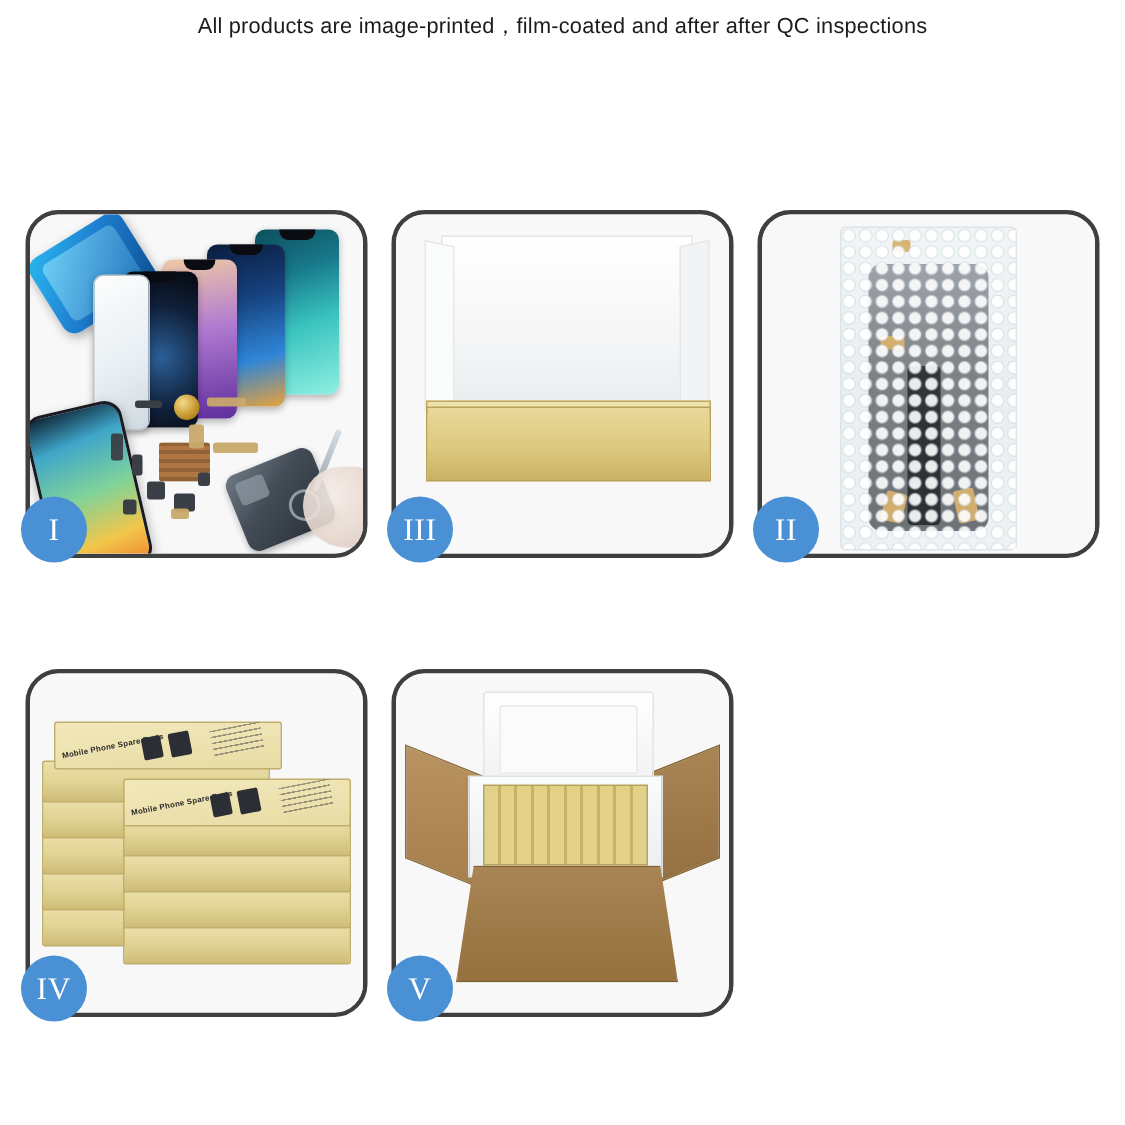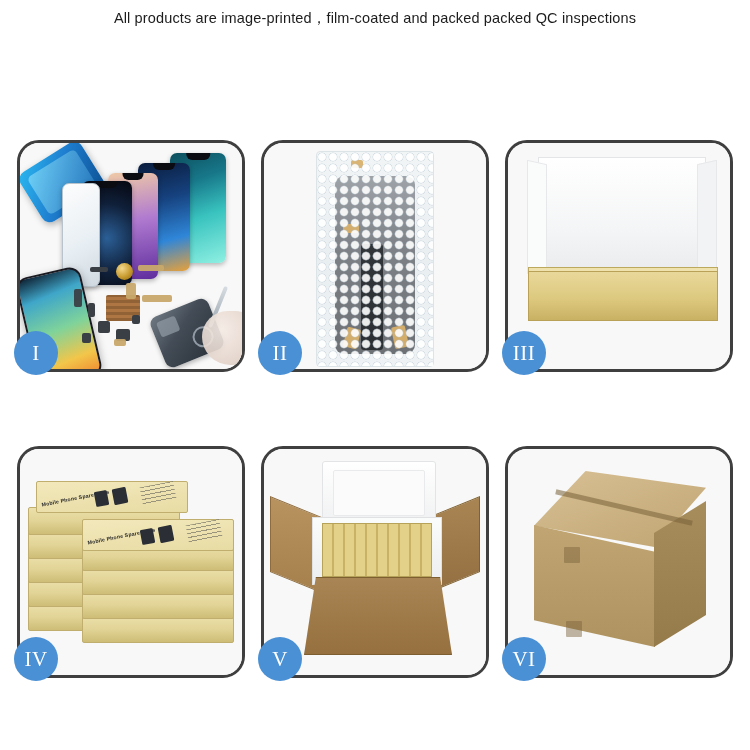--- a/index.html
+++ b/index.html
@@ -295,21 +295,21 @@
     transform: rotate(13deg);
   }
   .c6-tab { position: absolute; background: rgba(120,96,56,.45); border-radius: 1px; }
 </style>
 </head>
 <body>
 
 <div id="page">
 
   <div class="header">
-    <p class="subtitle">All products are image-printed，film-coated and packed packed QC inspections</p>
+    <p class="subtitle">All products are image-printed，film-coated and after after QC inspections</p>
   </div>
 
   <div class="grid">
 
     <div class="panel">
       <div class="panel-clip">
         <div class="ph-tilt"></div>
 
         <div class="ph ph-teal">
             <span class="notch"></span>
@@ -341,49 +341,49 @@
         <div class="flex-strip" style="left:122px; top:152px; width:30px; height:7px;"></div>
         <div class="flex-strip" style="left:106px; top:140px; width:10px; height:16px;"></div>
         <div class="flex-strip" style="left:54px; top:146px; width:8px; height:18px; background:#3a3f46;"></div>
         <div class="flex-strip" style="left:94px; top:196px; width:12px; height:7px;"></div>
 
         <div class="chassis"></div>
         <div class="tweezer"></div>
         <div class="hand"></div>
       </div>
       <div class="badge">I</div>
+    </div>
+
+    <div class="panel">
+      <div class="panel-clip">
+        <div class="foam-lid"></div>
+        <div class="box3-inner"></div>
+        <div class="box3-edge"></div>
+        <div class="box3-body"></div>
+      </div>
+      <div class="badge">III</div>
     </div>
 
     <div class="panel">
       <div class="panel-clip">
         <div class="bag">
           <div class="part-dark"></div>
           <div class="part-strip"></div>
           <div class="tape" style="left:34px; top:8px; width:12px; height:8px;"></div>
           <div class="tape" style="left:26px; top:72px; width:16px; height:9px;"></div>
           <div class="tape" style="left:28px; top:176px; width:14px; height:20px; transform:rotate(14deg);"></div>
           <div class="tape" style="left:76px; top:174px; width:14px; height:22px; transform:rotate(-12deg);"></div>
           <div class="bubbles"></div>
         </div>
       </div>
       <div class="badge">II</div>
     </div>
 
     <div class="panel">
       <div class="panel-clip">
-        <div class="foam-lid"></div>
-        <div class="box3-inner"></div>
-        <div class="box3-edge"></div>
-        <div class="box3-body"></div>
-      </div>
-      <div class="badge">III</div>
-    </div>
-
-    <div class="panel">
-      <div class="panel-clip">
         <div class="stack">
           <div class="slab" style="left:0;  top:128px;"></div>
           <div class="slab" style="left:0;  top:104px;"></div>
           <div class="slab" style="left:0;  top:80px;"></div>
           <div class="slab" style="left:0;  top:56px;"></div>
           <div class="slab" style="left:0;  top:32px;"></div>
 
           <div class="slab" style="left:54px; top:140px;"></div>
           <div class="slab" style="left:54px; top:116px;"></div>
           <div class="slab" style="left:54px; top:92px;"></div>
@@ -412,26 +412,15 @@
         <div class="flapL"></div>
         <div class="flapR"></div>
         <div class="foam-top"></div>
         <div class="foam-box"></div>
         <div class="kraft-bars"></div>
         <div class="carton-front"></div>
       </div>
       <div class="badge">V</div>
     </div>
 
-    <div class="panel">
-      <div class="panel-clip">
-        <div class="c6-top"></div>
-        <div class="c6-left"></div>
-        <div class="c6-right"></div>
-        <div class="c6-seam"></div>
-        <div class="c6-tab" style="left:56px; top:98px; width:16px; height:16px;"></div>
-        <div class="c6-tab" style="left:58px; top:172px; width:16px; height:16px;"></div>
-      </div>
-      <div class="badge">VI</div>
-    </div>
 
   </div>
 </div>
 
 </body></html>

